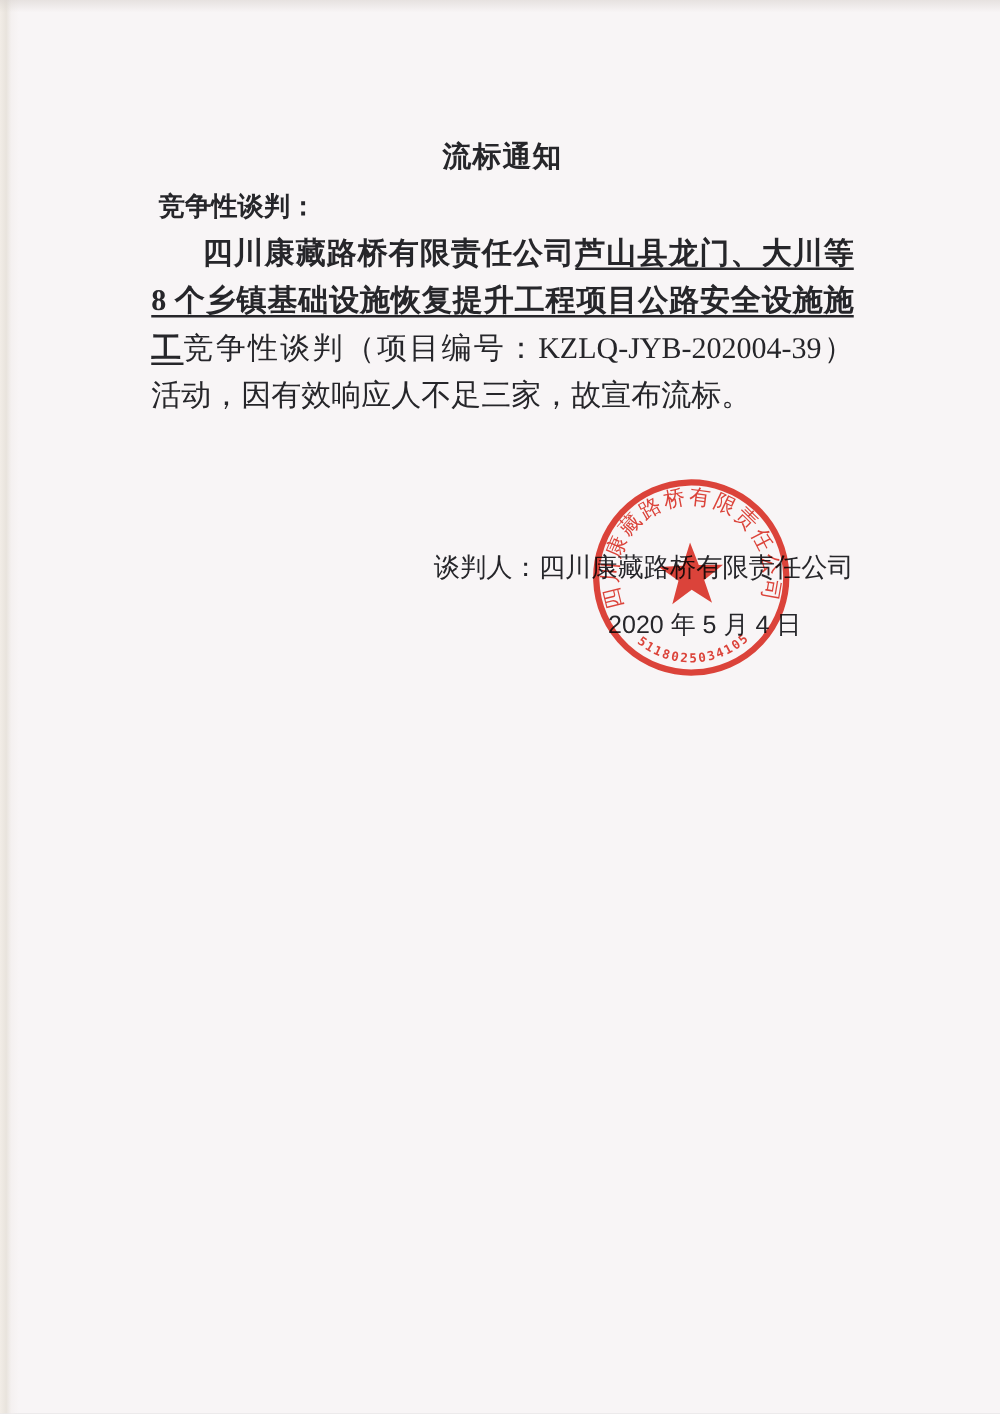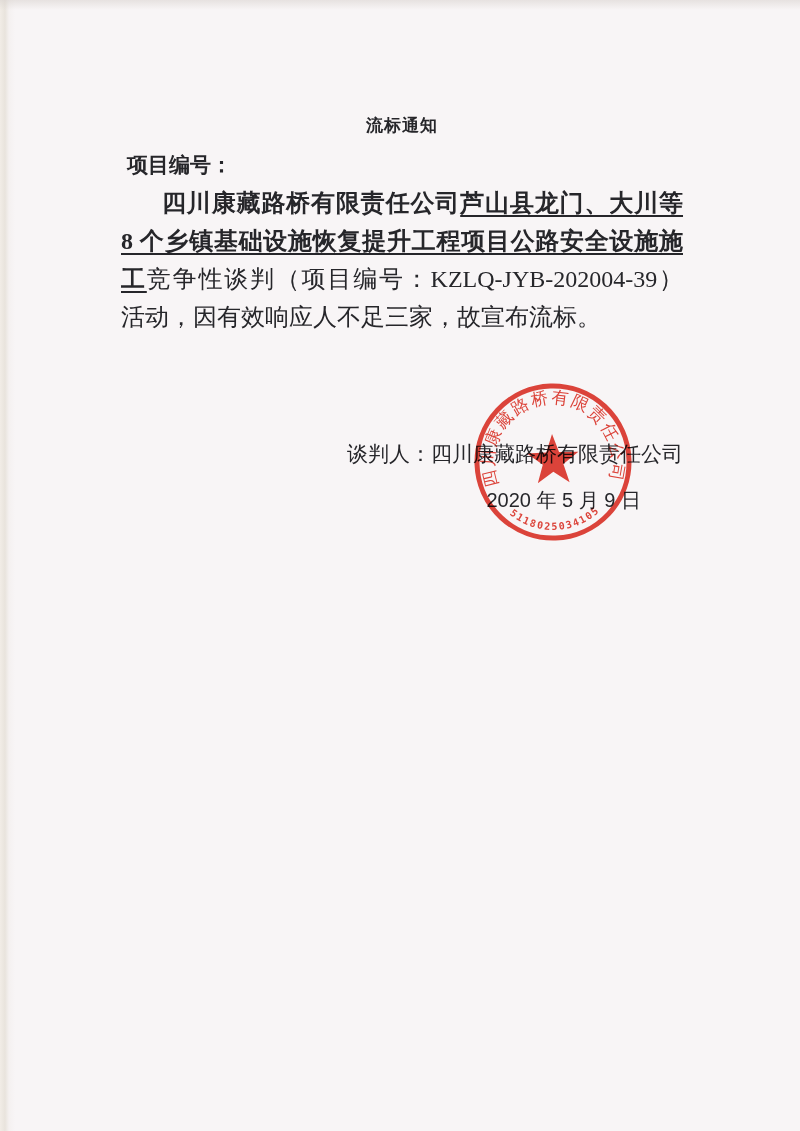--- a/index.html
+++ b/index.html
@@ -19,21 +19,21 @@
     background:linear-gradient(90deg,#efe9e0 0px,#e2dcd2 5px,#f3efee 9px,rgba(248,245,246,0) 15px);
     opacity:.7;
   }
   .edge-top {
     position:absolute; left:0; top:0; right:0; height:10px;
     background:linear-gradient(180deg,rgba(216,210,206,.55),rgba(248,245,246,0));
   }
   .doc-title {
     position:absolute; top:111px; left:121px; width:562px;
     margin:0; text-align:center;
-    font-size:17px; font-weight:700; letter-spacing:1px; line-height:30px;
+    font-size:23px; font-weight:700; letter-spacing:1px; line-height:30px;
   }
   .salutation {
     position:absolute; top:150px; left:127px;
     font-size:21px; font-weight:700; line-height:30px;
   }
   .body-par {
     position:absolute; top:184px; left:121px; width:562px;
     margin:0;
     font-size:24px; line-height:38px;
     text-align:justify; text-justify:inter-character;
@@ -72,27 +72,27 @@
 </head>
 <body>
 
 <div class="page">
 
   <div class="edge-left"></div>
   <div class="edge-top"></div>
 
   <h1 class="doc-title">流标通知</h1>
 
-  <div class="salutation">项目编号：</div>
+  <div class="salutation">竞争性谈判：</div>
 
   <p class="body-par"><span class="b">四川康藏路桥有限责任公司</span><span class="u">芦山县龙门、大川等 8 个乡镇基础设施恢复提升工程项目公路安全设施施工</span><span>竞争性谈判（项目编号：KZLQ-JYB-202004-39）活动，因有效响应人不足三家，故宣布流标。</span></p>
 
   <div class="sig-line">谈判人：四川康藏路桥有限责任公司</div>
 
-  <div class="date-line">2020 年 5 月 9 日</div>
+  <div class="date-line">2020 年 5 月 4 日</div>
 
   <svg class="seal" viewBox="0 0 180 180" aria-hidden="true">
     <defs>
       <path id="ringPath" d="M 34.7 110.7 A 59 59 0 1 1 145.3 110.7"></path>
       <path id="numPath" d="M 37.2 132.8 A 68 68 0 0 0 142.8 132.8"></path>
     </defs>
     <circle class="ring" cx="90" cy="90" r="76"></circle>
     <polygon points="90,62 96.4,80.3 115.7,80.7 100.3,92.3 105.9,110.8 90,99.8 74.1,110.8 79.7,92.3 64.3,80.7 83.6,80.3"></polygon>
     <text class="ring-text" text-anchor="middle">
       <textPath href="#ringPath" startOffset="50%">四川康藏路桥有限责任公司</textPath>

